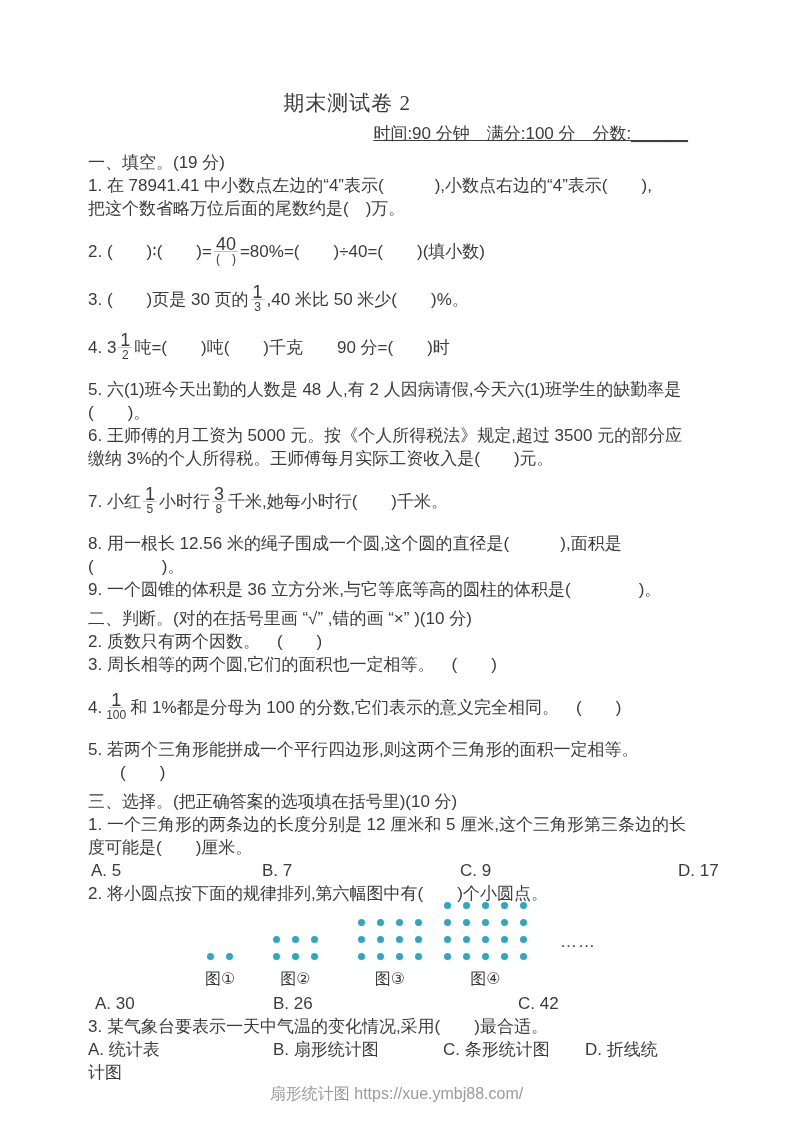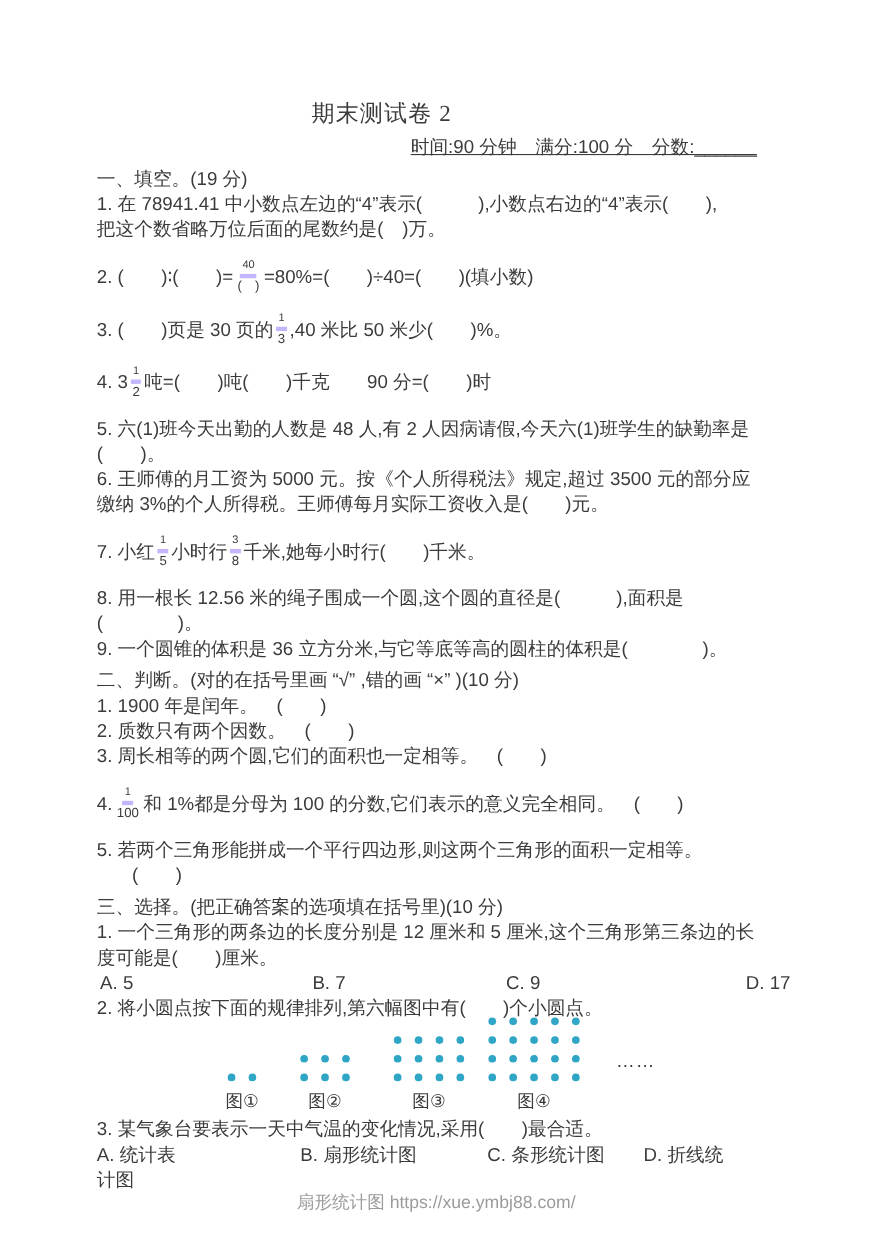--- a/index.html
+++ b/index.html
@@ -8,21 +8,21 @@
   .content{position:absolute;left:88px;top:90px;width:622px;font-size:17px;}
   .title{font-family:"Liberation Serif","DejaVu Serif",serif;font-size:21px;font-weight:400;
          text-align:center;position:relative;left:-52px;line-height:26px;letter-spacing:1px;margin:0;}
   .info{margin-top:6px;text-align:right;padding-right:22px;line-height:23px;text-decoration:underline;}
   .sec{margin-top:6px;}
   .sec-heading{line-height:23px;white-space:nowrap;}
   .line{line-height:23px;white-space:nowrap;}
   .line.tall{height:34px;display:flex;align-items:center;margin:14px 0;}
   .frac{display:inline-flex;flex-direction:column;align-items:center;vertical-align:middle;
         margin:0 2px;line-height:1;}
-  .frac .num{font-size:10px;line-height:14px;padding:0 2px;border-bottom:4px solid #c4b5fd;}
+  .frac .num{font-size:18px;line-height:14px;padding:0 2px;border-bottom:1px solid #c4b5fd;}
   .frac .den{font-size:12px;line-height:14px;padding:0 2px;}
   .options{position:relative;height:23px;}
   .options span{position:absolute;top:0;line-height:23px;white-space:nowrap;}
   .dots-row{position:relative;height:80px;margin:3px 0 4px;}
   .dot-fig{position:absolute;bottom:0;display:flex;flex-direction:column;align-items:center;}
   .dot-grid{display:grid;gap:10px 12px;}
   .dot{width:7px;height:7px;border-radius:50%;}
   .fig-label{margin-top:9px;font-size:16px;line-height:19px;white-space:nowrap;}
   .ellipsis{position:absolute;bottom:36px;letter-spacing:1px;}
   .footer{position:absolute;left:0;right:0;top:1083px;text-align:center;font-size:16px;
@@ -66,40 +66,39 @@
             </div>千米,她每小时行(　　)千米。</div>
           <div class="line">8. 用一根长 12.56 米的绳子围成一个圆,这个圆的直径是(　　　),面积是</div>
           <div class="line">(　　　　)。</div>
           <div class="line">9. 一个圆锥的体积是 36 立方分米,与它等底等高的圆柱的体积是(　　　　)。</div>
         </div>
     </section>
 
     <section class="sec">
       <div class="sec-heading">二、判断。(对的在括号里画 “√” ,错的画 “×” )(10 分)</div>
       <div>
-          <div class="line">1. 1900 年是闰年。　(　　)</div>
           <div class="line">2. 质数只有两个因数。　(　　)</div>
           <div class="line">3. 周长相等的两个圆,它们的面积也一定相等。　(　　)</div>
           <div class="line tall">4. <div class="frac">
               <div class="num">1</div>
               <div class="den">100</div>
             </div>和 1%都是分母为 100 的分数,它们表示的意义完全相同。　(　　)</div>
           <div class="line">5. 若两个三角形能拼成一个平行四边形,则这两个三角形的面积一定相等。</div>
           <div class="line" style="padding-left: 32px;">(　　)</div>
         </div>
     </section>
 
     <section class="sec">
       <div class="sec-heading">三、选择。(把正确答案的选项填在括号里)(10 分)</div>
       <div>
           <div class="line">1. 一个三角形的两条边的长度分别是 12 厘米和 5 厘米,这个三角形第三条边的长</div>
           <div class="line">度可能是(　　)厘米。</div>
           <div class="line options">
             <span style="left: 3px;">A. 5</span>
-            <span style="left: 196px;">B. 7</span>
+            <span style="left: 174px;">B. 7</span>
             <span style="left: 372px;">C. 9</span>
             <span style="left: 590px;">D. 17</span>
           </div>
           <div class="line">2. 将小圆点按下面的规律排列,第六幅图中有(　　)个小圆点。</div>
           <div class="dots-row">
             <div class="dot-fig" style="left: 117px;">
               <div class="dot-grid" style="grid-template-columns: repeat(2, 7px);">
                 <span class="dot" style="background: rgb(47, 166, 198);"></span>
                 <span class="dot" style="background: rgb(47, 166, 198);"></span>
               </div>
@@ -153,20 +152,25 @@
                 <span class="dot" style="background: rgb(47, 166, 198);"></span>
                 <span class="dot" style="background: rgb(47, 166, 198);"></span>
                 <span class="dot" style="background: rgb(47, 166, 198);"></span>
                 <span class="dot" style="background: rgb(47, 166, 198);"></span>
                 <span class="dot" style="background: rgb(47, 166, 198);"></span>
               </div>
               <div class="fig-label">图④</div>
             </div>
             <div class="ellipsis" style="left: 472px;">……</div>
           </div>
+          <div class="line options">
+            <span style="left: 7px;">A. 30</span>
+            <span style="left: 185px;">B. 26</span>
+            <span style="left: 430px;">C. 42</span>
+          </div>
           <div class="line">3. 某气象台要表示一天中气温的变化情况,采用(　　)最合适。</div>
           <div class="line options">
             <span style="left: 0px;">A. 统计表</span>
             <span style="left: 185px;">B. 扇形统计图</span>
             <span style="left: 355px;">C. 条形统计图</span>
             <span style="left: 497px;">D. 折线统</span>
           </div>
           <div class="line">计图</div>
         </div>
     </section>

